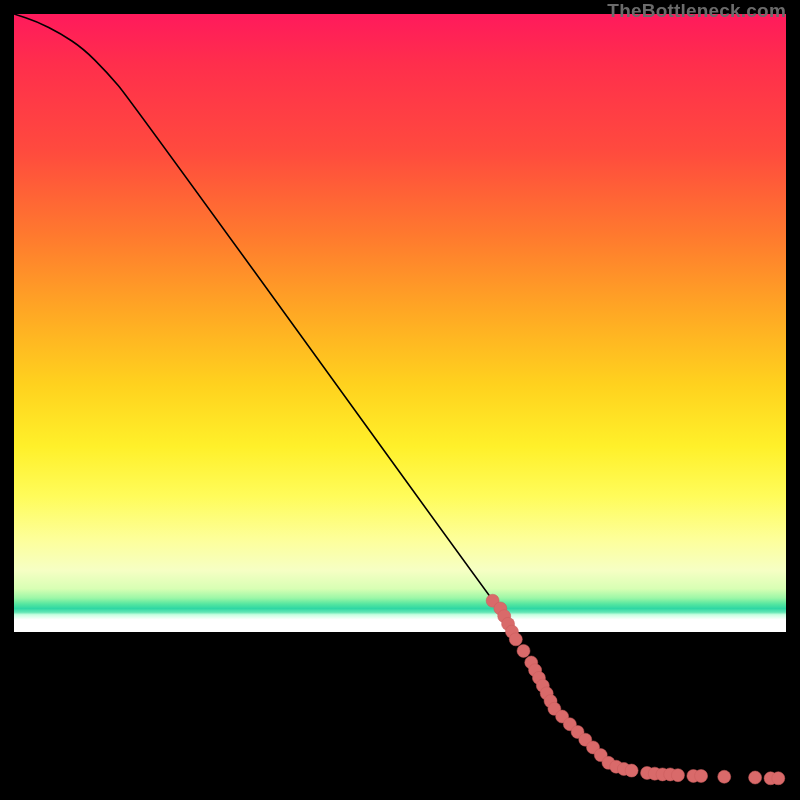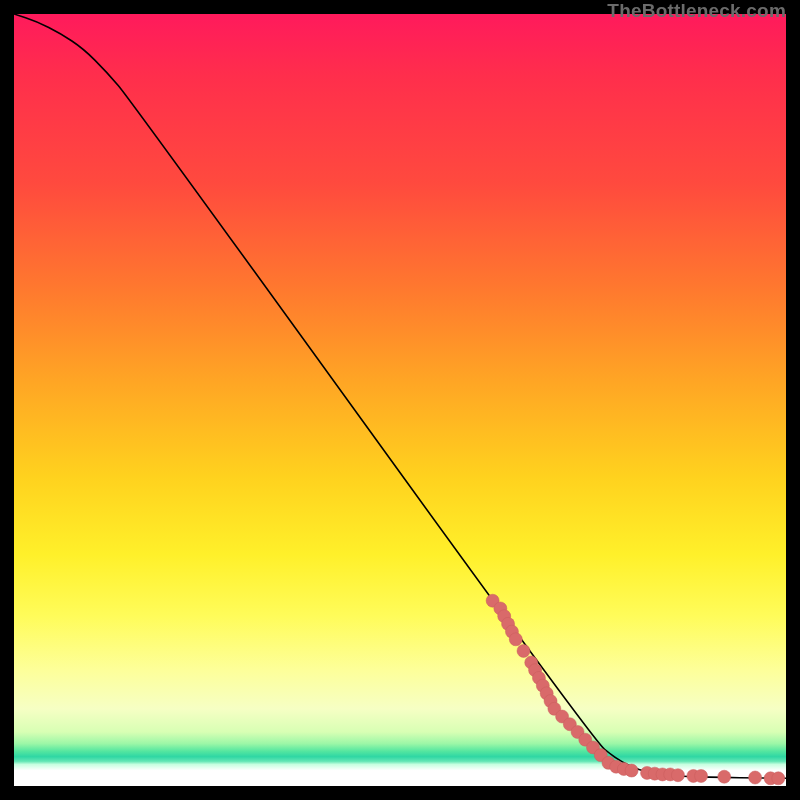--- a/index.html
+++ b/index.html
@@ -8,21 +8,21 @@
     position: relative;
     width: 800px;
     height: 800px;
     background: #000;
   }
   .plot-area {
     position: absolute;
     left: 14px;
     top: 14px;
     width: 772px;
-    height: 772px;
+    height: 618px;
     
     background: linear-gradient(
       to bottom,
       #ff1a5c 0%,
       #ff2e4c 8%,
       #ff4a3e 22%,
       #ff7a2e 36%,
       #ffa724 48%,
       #ffd21e 60%,
       #fff02a 70%,

